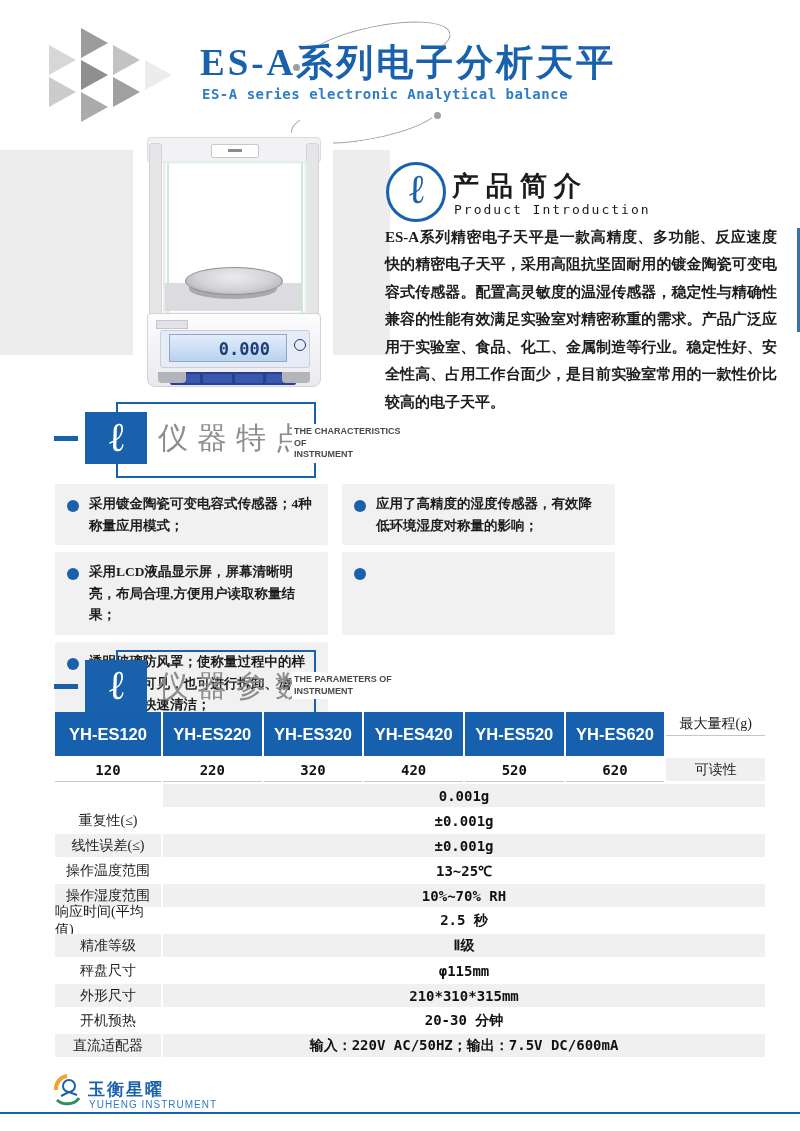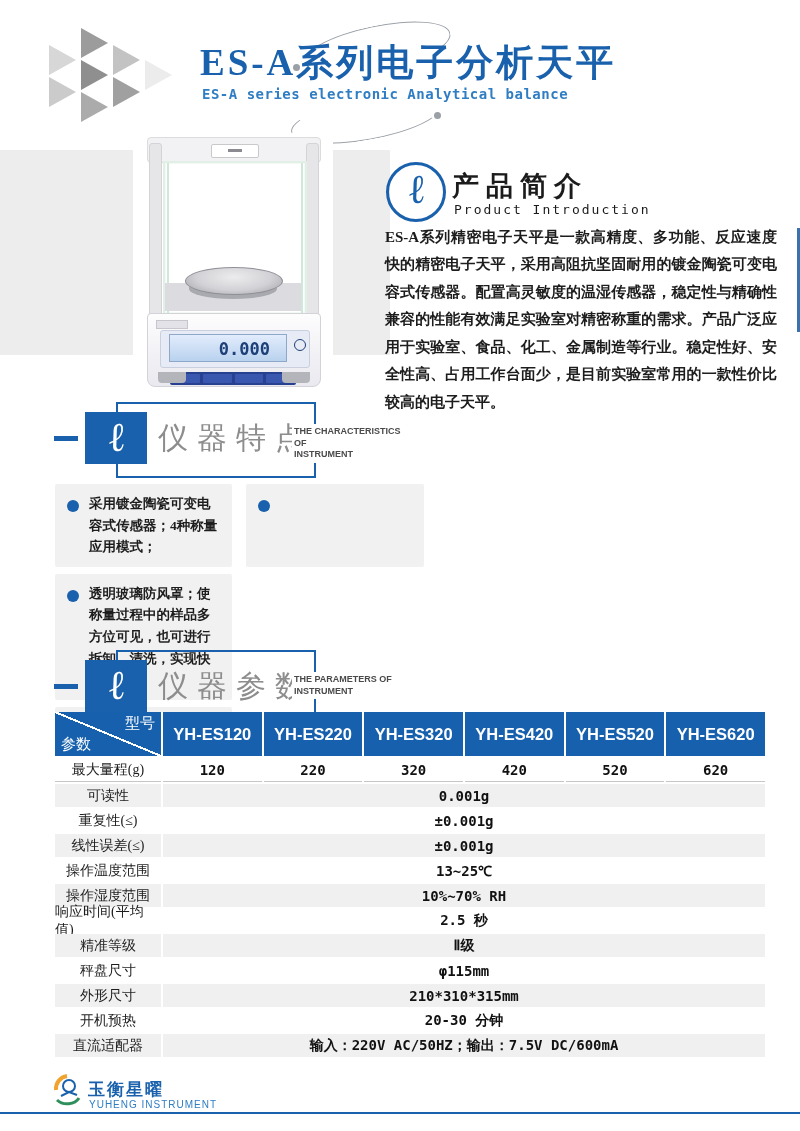--- a/index.html
+++ b/index.html
@@ -61,21 +61,21 @@
   .sec .dash.l{left:54px;} .sec .dash.r{left:388px;}
   .sec .box{position:absolute;left:116px;top:0;width:196px;height:72px;border:2px solid #1961ac;}
   .sec .sq{position:absolute;left:85px;top:10px;width:62px;height:52px;background:#1961ac;color:#fff;text-align:center;z-index:2;}
   .sec .sq .quill{font-size:40px;line-height:50px;}
   .sec .cn{position:absolute;left:158px;top:16px;font-size:30px;letter-spacing:9px;color:#8d8d8d;
       font-family:"Liberation Serif",serif;white-space:nowrap;z-index:2;}
   .sec .en{position:absolute;left:292px;top:22px;width:120px;font-size:9px;font-weight:bold;color:#4a4a4a;
       line-height:1.3;background:#fff;padding:2px 2px;z-index:3;font-family:"Liberation Sans",sans-serif;}
 
   
-  .features{position:absolute;left:55px;top:484px;width:560px;display:grid;grid-template-columns:1fr 1fr 1fr;
+  .features{position:absolute;left:55px;top:484px;width:560px;display:grid;grid-template-columns:1fr 1fr;
       grid-auto-flow:column;grid-template-rows:repeat(3,auto);gap:7px 14px;}
   .feature{background:#f1f1f2;border-radius:2px;display:flex;align-items:flex-start;padding:9px 10px 9px 12px;min-height:28px;box-sizing:border-box;}
   .feature .dot{width:12px;height:12px;border-radius:50%;background:#1961ac;flex:0 0 12px;margin:7px 10px 0 0;}
   .feature p{margin:0;font-size:13.5px;line-height:1.6;color:#1d1d1d;font-family:"Liberation Serif",serif;font-weight:bold;}
 
   
   .ptable{position:absolute;left:55px;top:712px;width:710px;display:grid;
       grid-template-columns:106px repeat(6,1fr);gap:2px;background:#ffffff;}
   .ptable .cell{display:flex;align-items:center;justify-content:center;}
   .ptable .th{background:#1660ad;color:#fff;font-weight:bold;font-size:16.5px;height:44px;font-family:"Liberation Sans",sans-serif;}
@@ -172,20 +172,24 @@
   <div class="dash r"></div>
 </div>
 
 <div class="features" id="features-grid">
     <div class="feature">
       <span class="dot"></span>
       <p>采用镀金陶瓷可变电容式传感器；4种称量应用模式；</p>
     </div>
     <div class="feature">
       <span class="dot"></span>
+      <p>采用LCD液晶显示屏，屏幕清晰明亮，布局合理,方便用户读取称量结果；</p>
+    </div>
+    <div class="feature">
+      <span class="dot"></span>
       <p>透明玻璃防风罩；使称量过程中的样品多方位可见，也可进行拆卸、清洗，实现快速清洁；</p>
     </div>
     <div class="feature">
       <span class="dot"></span>
       <p>应用了高精度的湿度传感器，有效降低环境湿度对称量的影响；</p>
     </div>
     <div class="feature">
       <span class="dot"></span>
     </div>
   </div>
@@ -197,24 +201,20 @@
       <span class="quill">ℓ</span>
     </div>
   <div class="cn">仪器参数</div>
   <div class="en">
     <span>THE PARAMETERS OF</span><br><span>INSTRUMENT</span>
   </div>
   <div class="dash r"></div>
 </div>
 
 <div class="ptable" id="ptable">
-  <div class="corner">
-    <span class="t">型号</span>
-    <span class="b">参数</span>
-  </div>
 <div class="cell th">YH-ES120</div>
     <div class="cell th">YH-ES220</div>
     <div class="cell th">YH-ES320</div>
     <div class="cell th">YH-ES420</div>
     <div class="cell th">YH-ES520</div>
     <div class="cell th">YH-ES620</div>
     <div class="cell lab cap">最大量程(g)</div>
     <div class="cell val cap">120</div>
     <div class="cell val cap">220</div>
     <div class="cell val cap">320</div>

